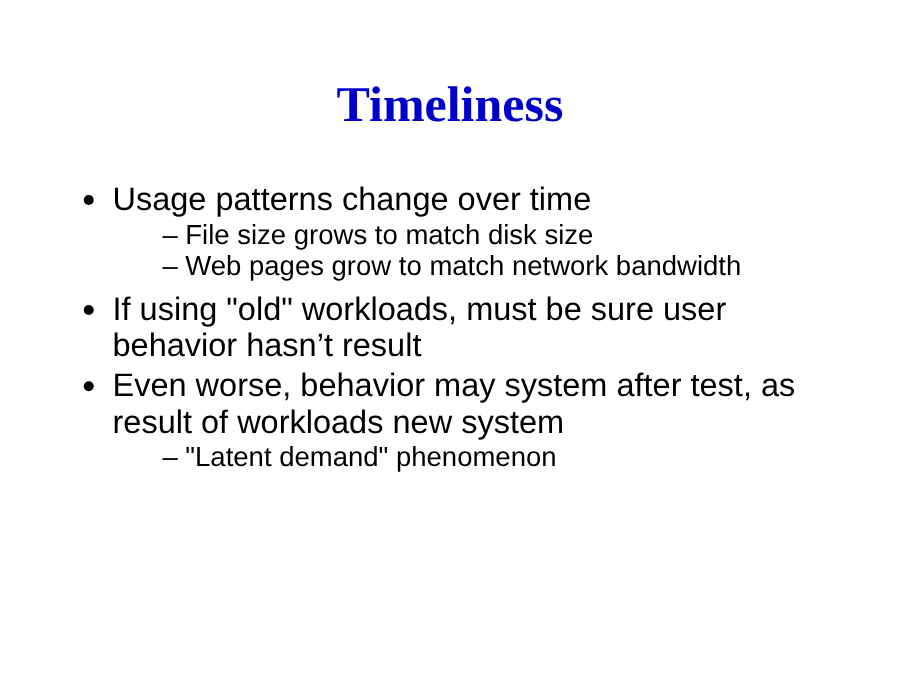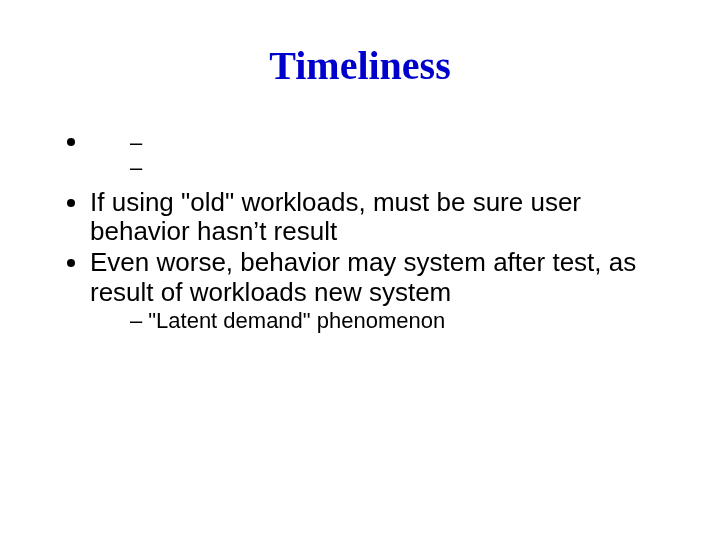--- a/index.html
+++ b/index.html
@@ -18,21 +18,21 @@
     height: 540px;
     position: relative;
     box-sizing: border-box;
   }
   .title {
     font-family: "Comic Sans MS", "Comic Sans", cursive;
     font-weight: bold;
     color: #0000cc;
     font-size: 40px;
     text-align: center;
-    margin-top: 42px;
+    margin-top: 60px;
   }
   .content {
     margin: 38px 60px 0 60px;
     font-size: 26px;
     line-height: 1.12;
   }
   ul.level1 {
     list-style-type: disc;
     padding-left: 30px;
     margin: 0;
@@ -59,26 +59,29 @@
 <body>
 
 <div class="slide">
 
   <div class="title">Timeliness</div>
 
   <div class="content">
     <ul class="level1">
 
       <li>
+        <span>Usage patterns change over time</span>
         <div class="level2">
           <div class="row">
             <span class="dash">–</span>
+            <span>File size grows to match disk size</span>
           </div>
           <div class="row">
             <span class="dash">–</span>
+            <span>Web pages grow to match network bandwidth</span>
           </div>
         </div>
       </li>
 
       <li>
         <span>If using "old" workloads, must be sure user behavior hasn</span><span>’</span><span>t result</span>
       </li>
 
       <li>
         <span>Even worse, behavior may system after test, as </span><span class="italic">result</span><span> of workloads new system</span>

